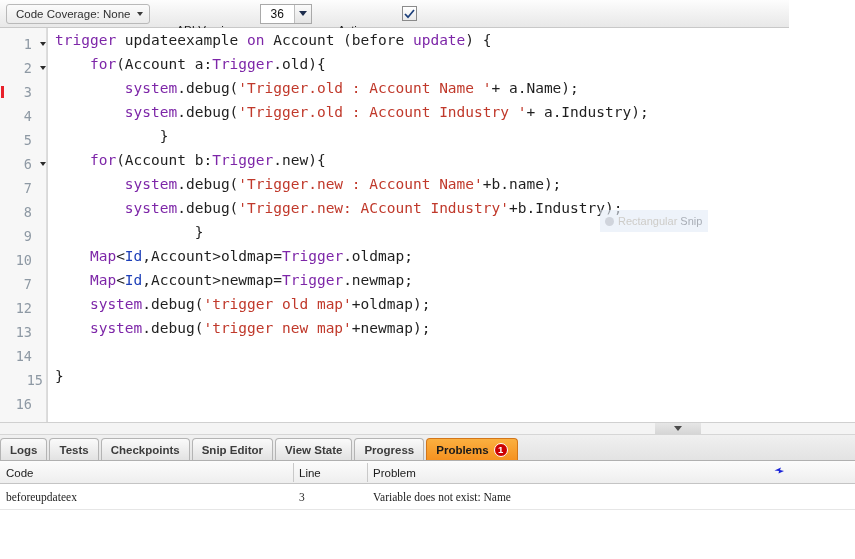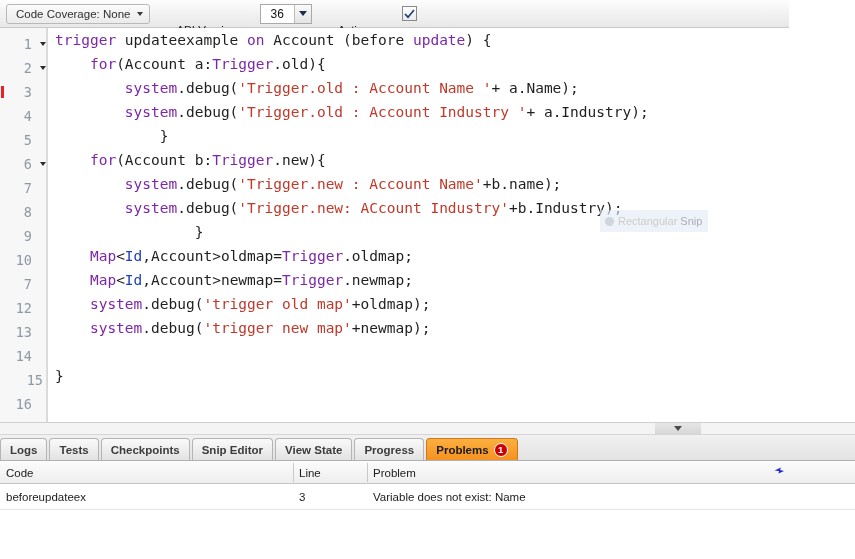--- a/index.html
+++ b/index.html
@@ -259,20 +259,21 @@
     height: 26px;
     border-bottom: 1px solid #e6e6e6;
   }
   .rcell {
     position: absolute; top: 0;
     height: 26px;
     display: flex; align-items: center;
     font-size: 11.5px; color: #1c1c1c;
     padding-left: 6px;
     white-space: nowrap;
+    font-family: Liberation Serif, serif;
   }
   #blue-cursor {
     position: absolute; left: 774px; top: 467px;
     width: 11px; height: 9px;
     pointer-events: none;
   }
 </style>
 </head>
 <body>
 

